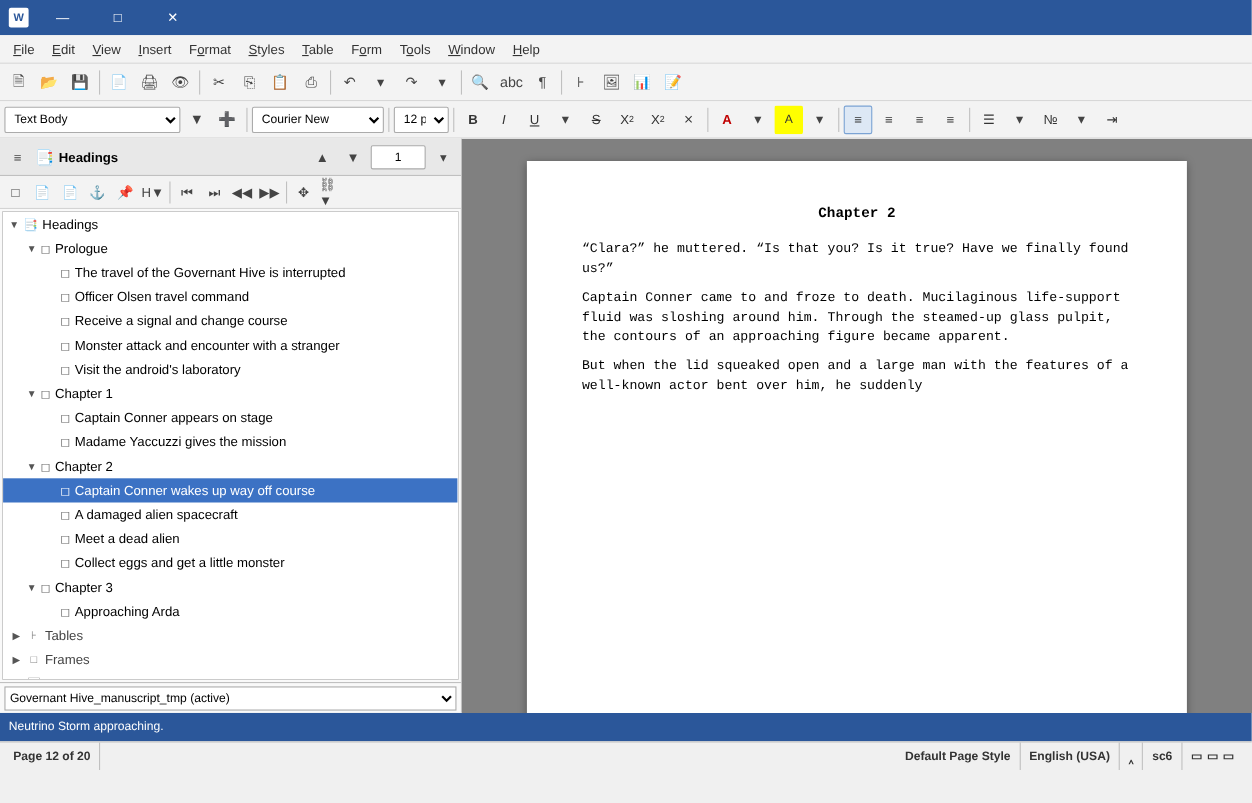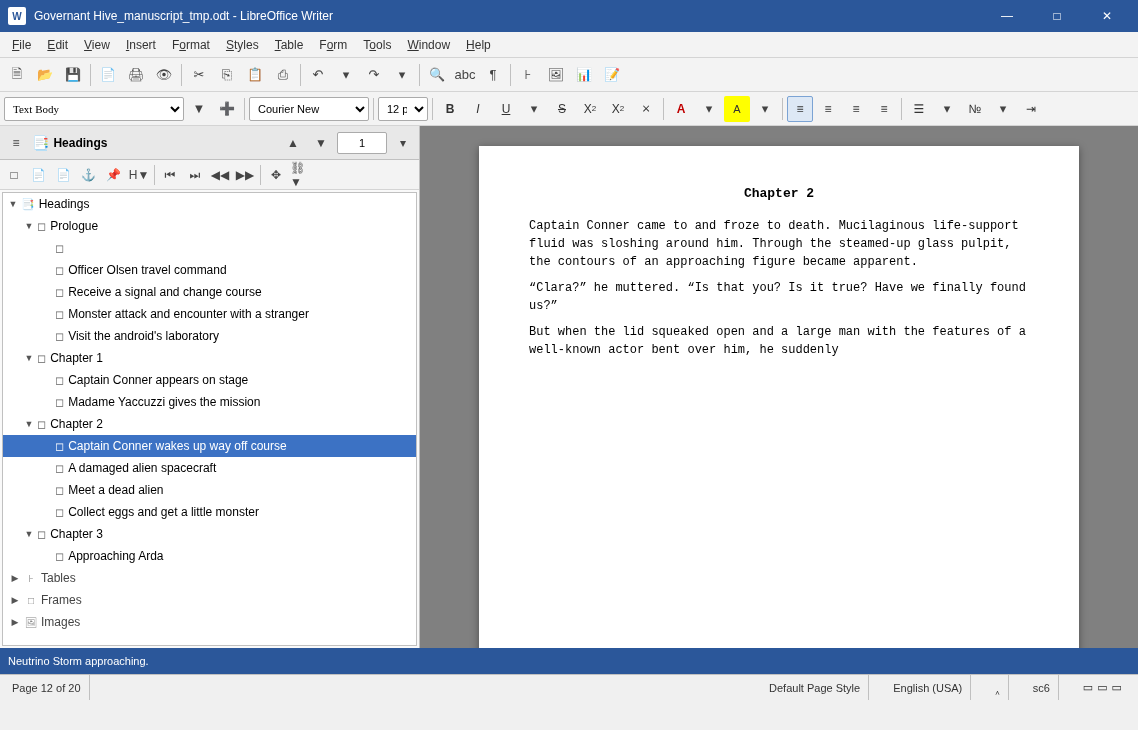--- a/index.html
+++ b/index.html
@@ -203,21 +203,22 @@
     
     #status-bar {
       background: #f0f0f0;
       border-top: 1px solid #c0c0c0;
       height: 26px;
       display: flex;
       align-items: center;
       padding: 0 8px;
       font-size: 11px;
       color: #333;
-      gap: 16px;
+      gap: 0;
+      font-weight: bold;
     }
     .status-item {
       padding: 0 8px;
       border-right: 1px solid #c0c0c0;
       height: 100%;
       display: flex;
       align-items: center;
       white-space: nowrap;
     }
     .status-item:first-child { padding-left: 4px; }
@@ -238,21 +239,20 @@
       display: flex; align-items: center; justify-content: center;
       cursor: pointer; border-radius: 2px; font-size: 12px; color: #444;
       border: 1px solid transparent;
     }
   </style>
 </head>
 <body>
 
 <div id="title-bar">
   <div class="app-icon">W</div>
-  <span class="title-text">Governant Hive_manuscript_tmp.odt - LibreOffice Writer</span>
   <div class="win-controls">
     <div class="win-btn">—</div>
     <div class="win-btn">□</div>
     <div class="win-btn close">✕</div>
   </div>
 </div>
 
 <div id="menu-bar">
   <div class="menu-item"><span>F</span>ile</div>
   <div class="menu-item"><span>E</span>dit</div>
@@ -291,21 +291,21 @@
   <div class="tb-btn" title="Spellcheck">abc</div>
   <div class="tb-btn" title="Formatting Marks">¶</div>
   <div class="tb-sep"></div>
   <div class="tb-btn" title="Insert Table">⊦</div>
   <div class="tb-btn" title="Insert Image">🖼</div>
   <div class="tb-btn" title="Insert Chart">📊</div>
   <div class="tb-btn" title="Insert Field">📝</div>
 </div>
 
 <div class="fmt-toolbar">
-  <select class="tb-combo" style="width:180px;font-family:Liberation Serif, serif;">
+  <select class="tb-combo" style="width:160px;">
     <option>Text Body</option>
     <option>Heading 1</option>
     <option>Heading 2</option>
     <option>Default Paragraph Style</option>
   </select>
   <div class="tb-btn">▼</div>
   <div class="tb-btn">➕</div>
   <div class="tb-sep"></div>
   <select class="tb-combo" style="width:120px;">
     <option>Courier New</option>
@@ -384,20 +384,21 @@
         <span class="tree-label">Headings</span>
       </div>
 
       <div class="tree-item" style="padding-left: 18px;">
         <div class="tree-expander">▼</div>
         <span class="tree-icon">◻</span>
         <span class="tree-label">Prologue</span>
       </div>
       <div class="tree-item" style="padding-left: 52px;">
         <span class="tree-icon">◻</span>
+        <span class="tree-label">The travel of the Governant Hive is interrupted</span>
       </div>
       <div class="tree-item" style="padding-left: 52px;">
         <span class="tree-icon">◻</span>
         <span class="tree-label">Officer Olsen travel command</span>
       </div>
       <div class="tree-item" style="padding-left: 52px;">
         <span class="tree-icon">◻</span>
         <span class="tree-label">Receive a signal and change course</span>
       </div>
       <div class="tree-item" style="padding-left: 52px;">
@@ -466,28 +467,33 @@
         <span>Frames</span>
       </div>
       <div class="category-row" style="padding-left: 4px;">
         <div class="tree-expander">▶</div>
         <div class="category-icon">🖼</div>
         <span>Images</span>
       </div>
 
     </div>
 
+    <div id="doc-selector">
+      <select style="width:100%; height:22px; font-size:11px;">
+        <option>Governant Hive_manuscript_tmp (active)</option>
+      </select>
+    </div>
   </div>
 
   <div id="doc-area">
     <div id="page">
       <div class="page-title">Chapter 2</div>
       <div class="page-content">
+        <p>“Clara?” he muttered. “Is that you? Is it true? Have we finally found us?”</p>
         <p>Captain Conner came to and froze to death. Mucilaginous life-support fluid was sloshing around him. Through the steamed-up glass pulpit, the contours of an approaching figure became apparent.</p>
-        <p>“Clara?” he muttered. “Is that you? Is it true? Have we finally found us?”</p>
         <p>But when the lid squeaked open and a large man with the features of a well-known actor bent over him, he suddenly</p>
       </div>
     </div>
   </div>
 
 </div>
 
 <div style="background:#2b579a; color:white; height:26px; display:flex; align-items:center; padding:0 8px; font-size:11px;">
   <span>Neutrino Storm approaching.</span>
 </div>

